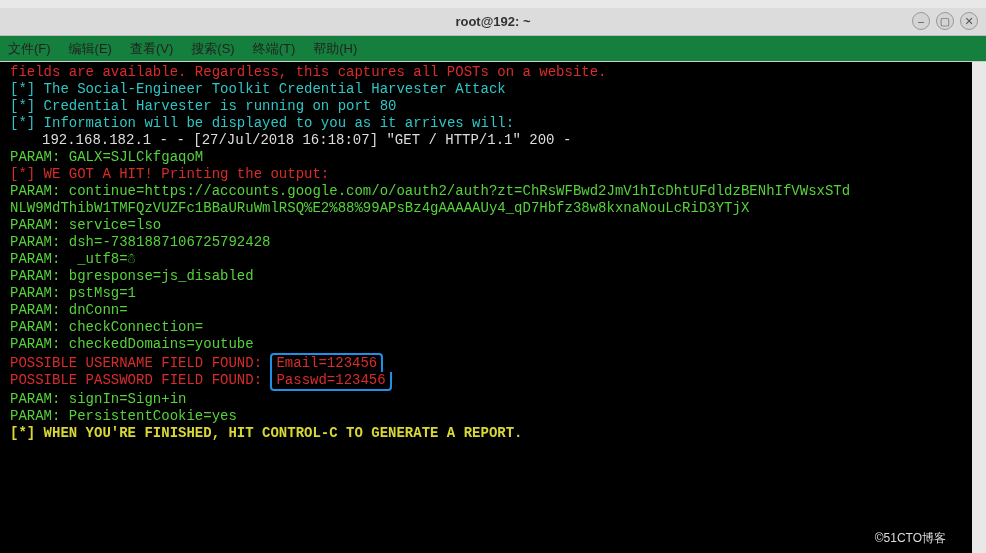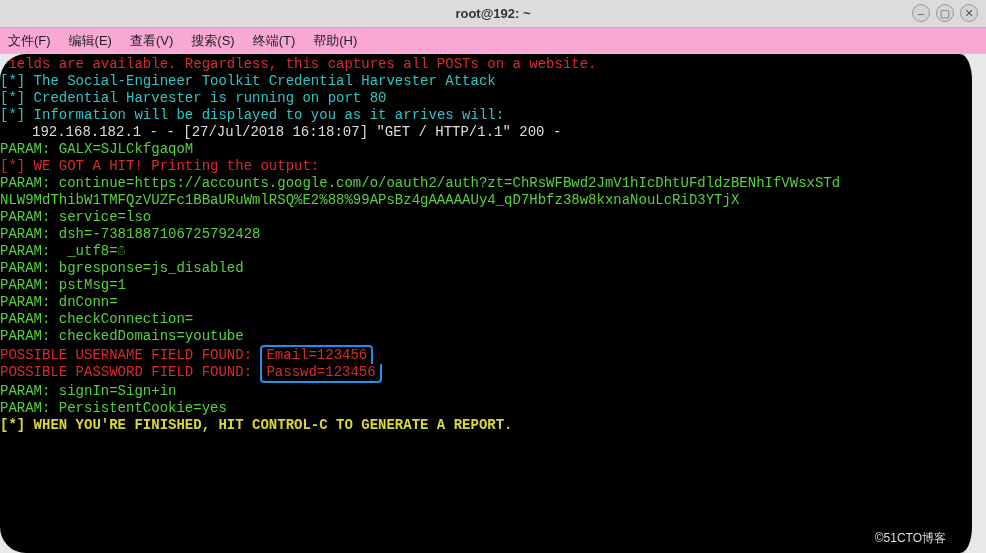--- a/index.html
+++ b/index.html
@@ -18,20 +18,21 @@
       flex-direction: column;
     }
     .titlebar {
       height: 28px;
       background: #dcdcdc;
       display: flex;
       align-items: center;
       justify-content: center;
       position: relative;
       border-bottom: 1px solid #bbb;
+      margin-top: 8px;
     }
     .titlebar-title {
       font-size: 13px;
       font-weight: bold;
       color: #333;
     }
     .window-controls {
       position: absolute;
       right: 8px;
       top: 4px;
@@ -46,42 +47,41 @@
       border: 1px solid #999;
       display: flex;
       align-items: center;
       justify-content: center;
       font-size: 11px;
       color: #555;
       cursor: pointer;
     }
     .menubar {
       height: 26px;
-      background: #f9a8d4;
+      background: #15803d;
       display: flex;
       align-items: center;
       padding: 0 8px;
       gap: 18px;
       border-bottom: 1px solid #ccc;
       font-size: 13px;
       color: #222;
     }
     .menubar span { cursor: pointer; }
     .terminal {
       flex: 1;
       background: #000;
-      padding: 2px 0;
+      padding: 2px 10px;
       font-family: "Courier New", monospace;
       font-size: 14px;
       line-height: 17px;
       color: #bbb;
       overflow: hidden;
       position: relative;
       border-right: 14px solid #e8e8e8;
-      border-radius: 26px;
     }
     .term-line { white-space: pre; }
     .c-red { color: #d92b2b; }
     .c-cyan { color: #2ec6c6; }
     .c-white { color: #ddd; margin-left: 32px; }
     .c-green { color: #56d23b; }
     .c-yellow { color: #d8d835; font-weight: bold; }
     .highlight-box {
       border: 2px solid #1e90e8;
       border-radius: 4px;

